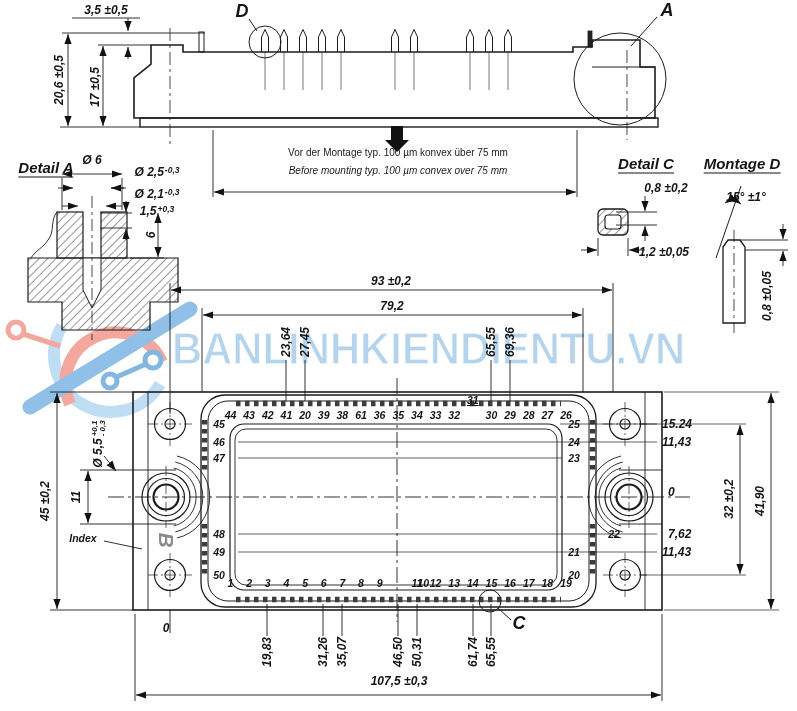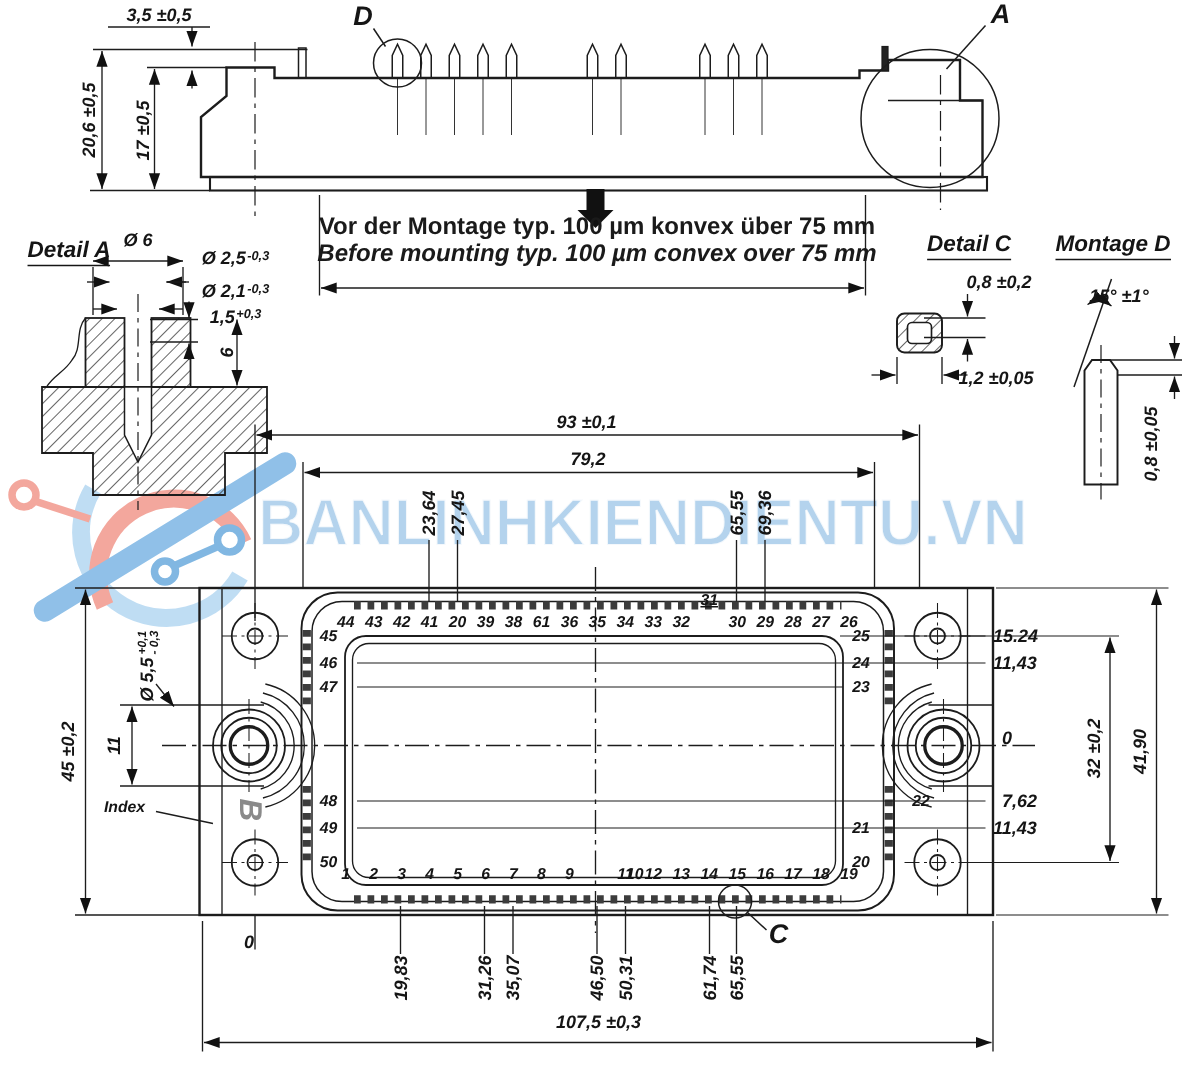--- a/index.html
+++ b/index.html
@@ -7,21 +7,21 @@
          font-family:"Liberation Sans",sans-serif;}
   #stage svg{position:absolute;left:0;top:0;}
   .lbl{position:absolute;transform:translate(-50%,-50%);white-space:nowrap;
        font:italic 600 12px "Liberation Sans",sans-serif;color:#151515;z-index:5;}
   .lal{transform:translate(0,-50%);}
   .vrot{transform:translate(-50%,-50%) rotate(-90deg);}
   .rot90{transform:translate(-50%,-50%) rotate(90deg);}
   .pin{font-size:10.5px;font-weight:700;}
   .big{font-size:18px;font-weight:600;}
   .title{font-size:15px;font-weight:700;border-bottom:1.3px solid #151515;padding-bottom:1px;}
-  .note{font-size:16px;font-style:normal;font-weight:700;color:#1a1a1a;text-align:center;}
+  .note{font-size:10px;font-style:normal;font-weight:400;color:#1a1a1a;text-align:center;}
   .note.it{font-style:italic;}
   .small{font-size:10.5px;}
   .tol{font-size:8.5px;position:relative;top:-3px;margin-left:1px;}
   .tol2{display:inline-flex;flex-direction:column;font-size:8px;line-height:8px;
         vertical-align:middle;margin-left:2px;}
   .ghost{color:#8a8a8a;font-weight:700;font-size:21px;}
   #wm-text{position:absolute;left:172px;top:324px;width:640px;z-index:2;
       font:700 44px "Liberation Sans",sans-serif;letter-spacing:0px;
       color:var(--watermark_blue,rgba(160,200,235,.8));opacity:.78;
       -webkit-text-stroke:1.4px rgba(255,255,255,.85);transform:scaleX(.95);
@@ -311,21 +311,21 @@
     <div class="lbl vrot" style="left:151px;top:235px;">6</div>
 
     <div class="lbl title" style="left:646px;top:164px;">Detail C</div>
     <div class="lbl" style="left:666px;top:188px;">0,8 ±0,2</div>
     <div class="lbl" style="left:664px;top:252px;">1,2 ±0,05</div>
 
     <div class="lbl title" style="left:742px;top:164px;">Montage D</div>
     <div class="lbl" style="left:746px;top:197px;">15° ±1°</div>
     <div class="lbl vrot" style="left:767px;top:296px;">0,8 ±0,05</div>
 
-    <div class="lbl" style="left:391px;top:281px;">93 ±0,1</div>
+    <div class="lbl" style="left:391px;top:281px;">93 ±0,2</div>
     <div class="lbl" style="left:392px;top:306px;">79,2</div>
     <div class="lbl lal" style="left:662px;top:424px;">15.24</div>
     <div class="lbl lal" style="left:662px;top:442px;">11,43</div>
     <div class="lbl lal" style="left:668px;top:492px;">0</div>
     <div class="lbl lal" style="left:668px;top:534px;">7,62</div>
     <div class="lbl lal" style="left:662px;top:552px;">11,43</div>
     <div class="lbl vrot" style="left:729px;top:499px;">32 ±0,2</div>
     <div class="lbl vrot" style="left:760px;top:501px;">41,90</div>
     <div class="lbl vrot" style="left:45px;top:501px;">45 ±0,2</div>
     <div class="lbl vrot" style="left:99px;top:444px;"><span>Ø 5,5</span><span class="tol2">

